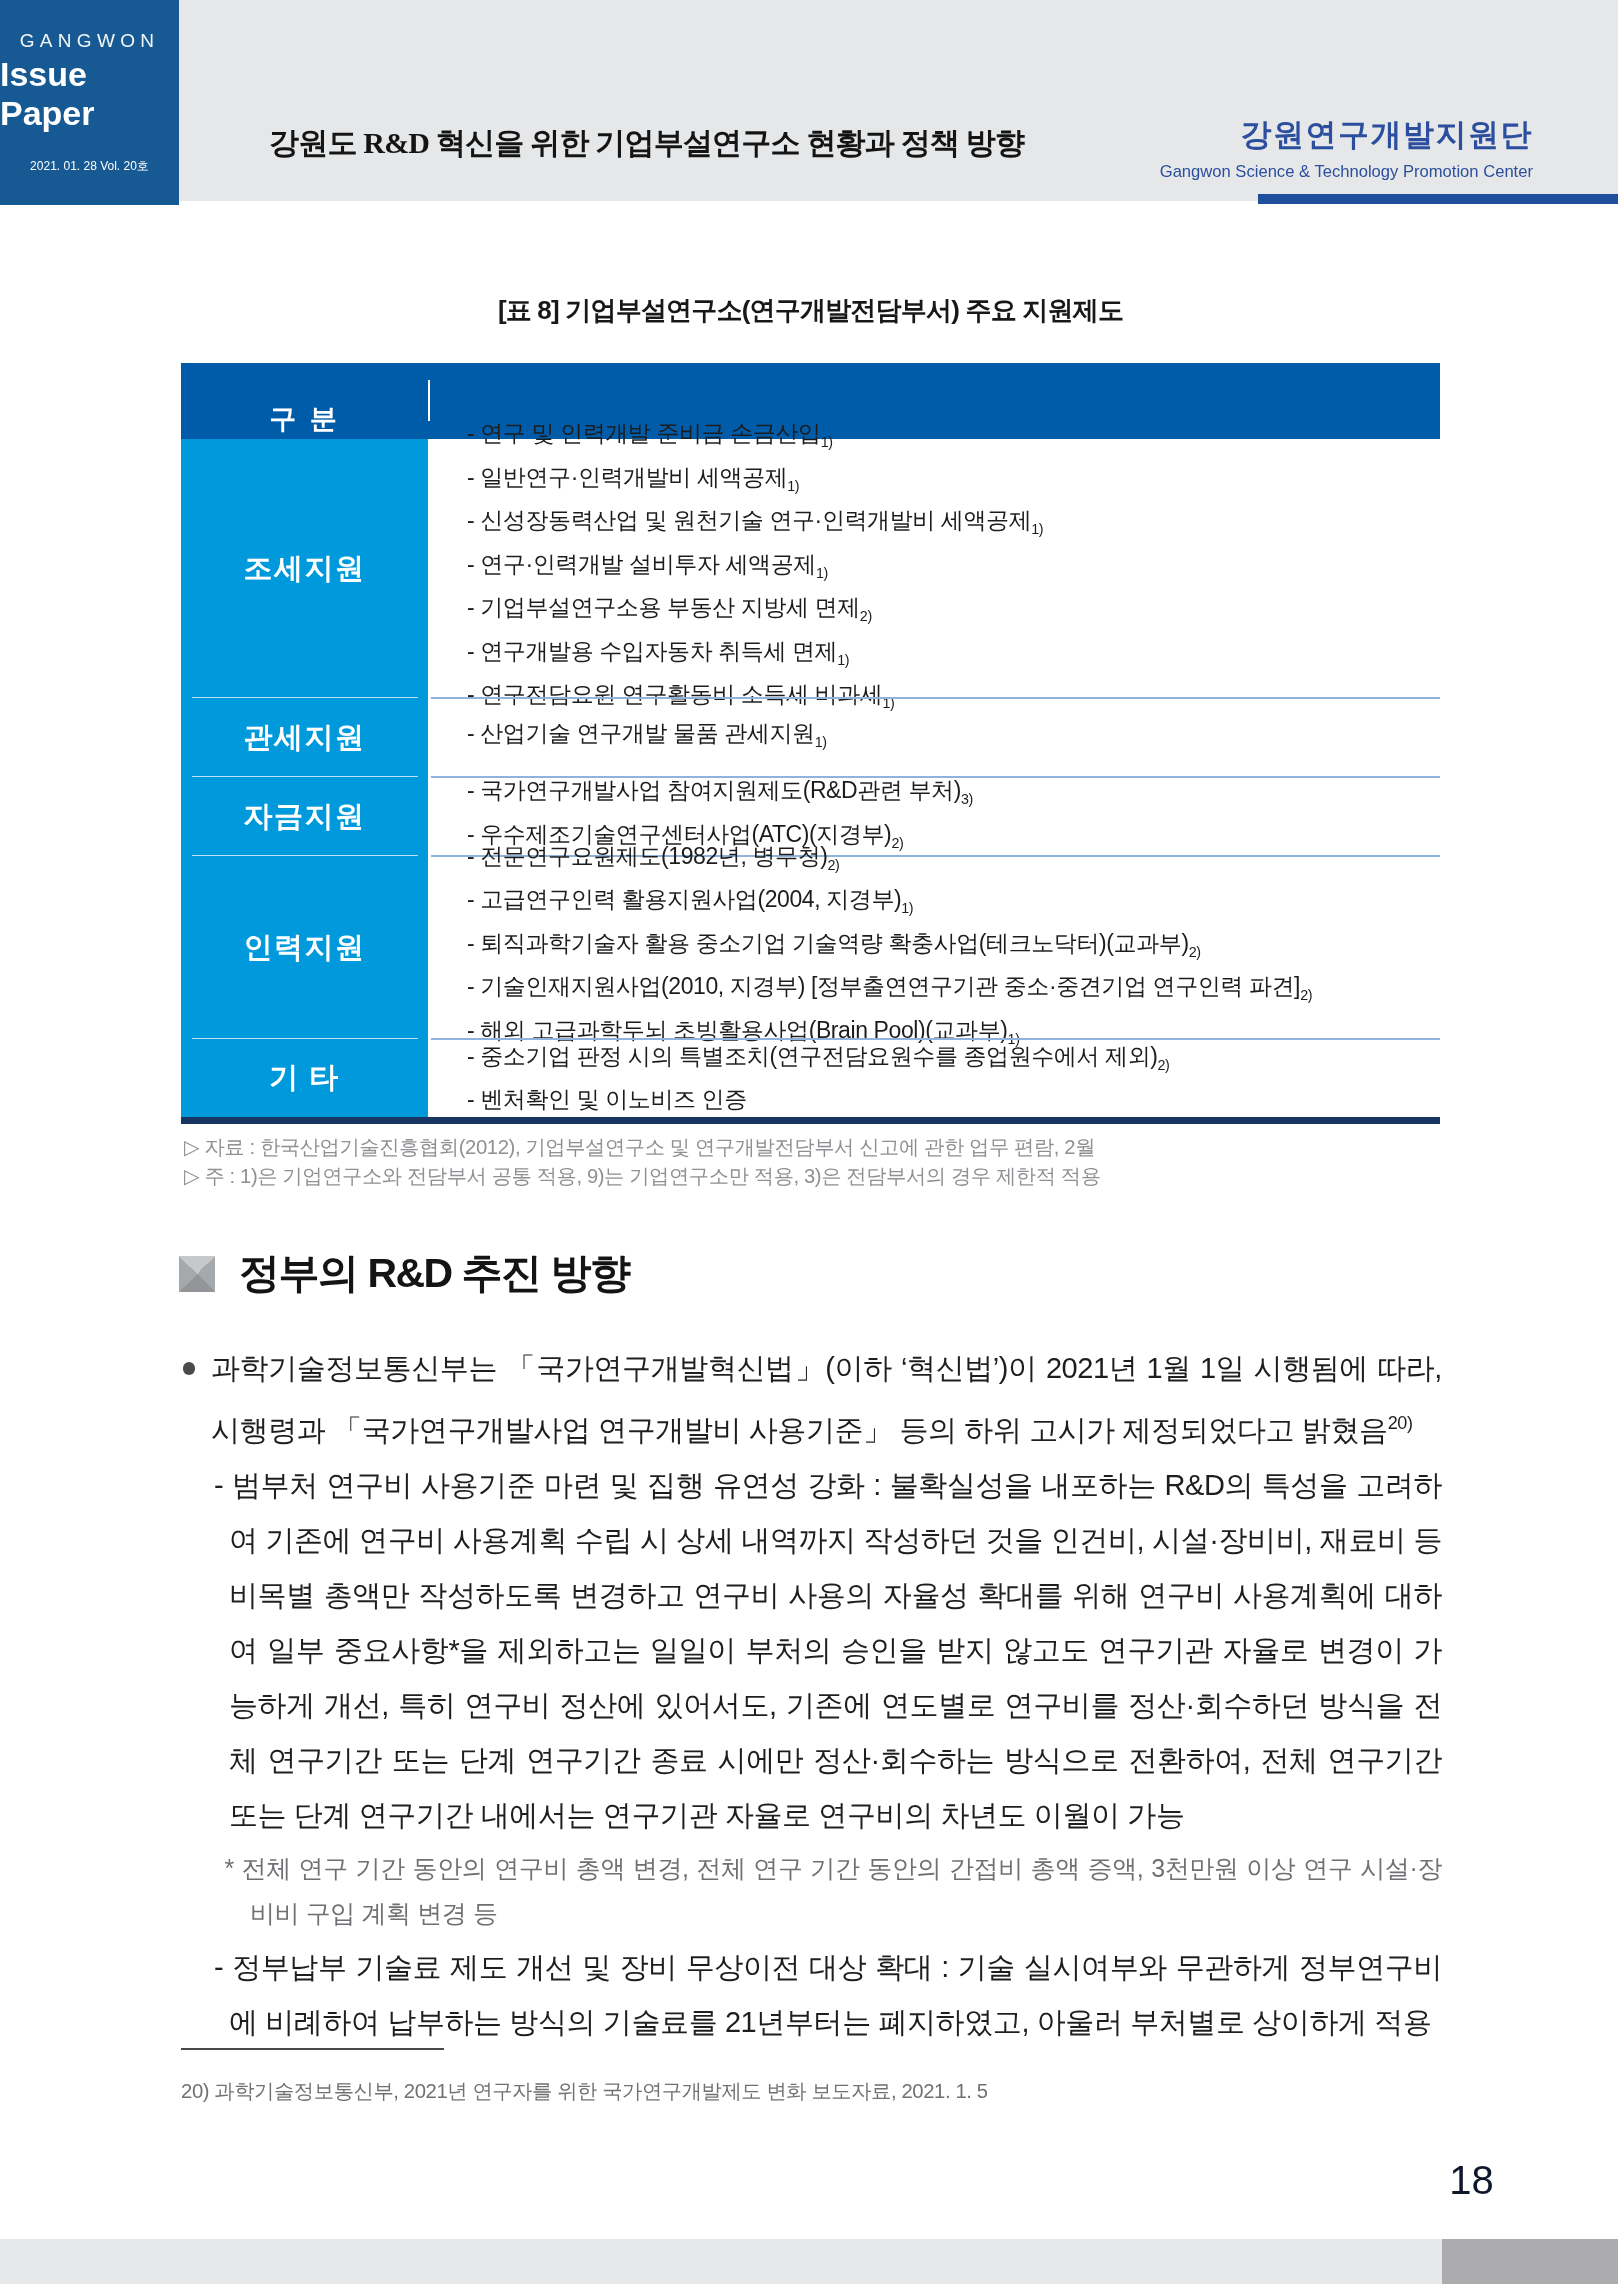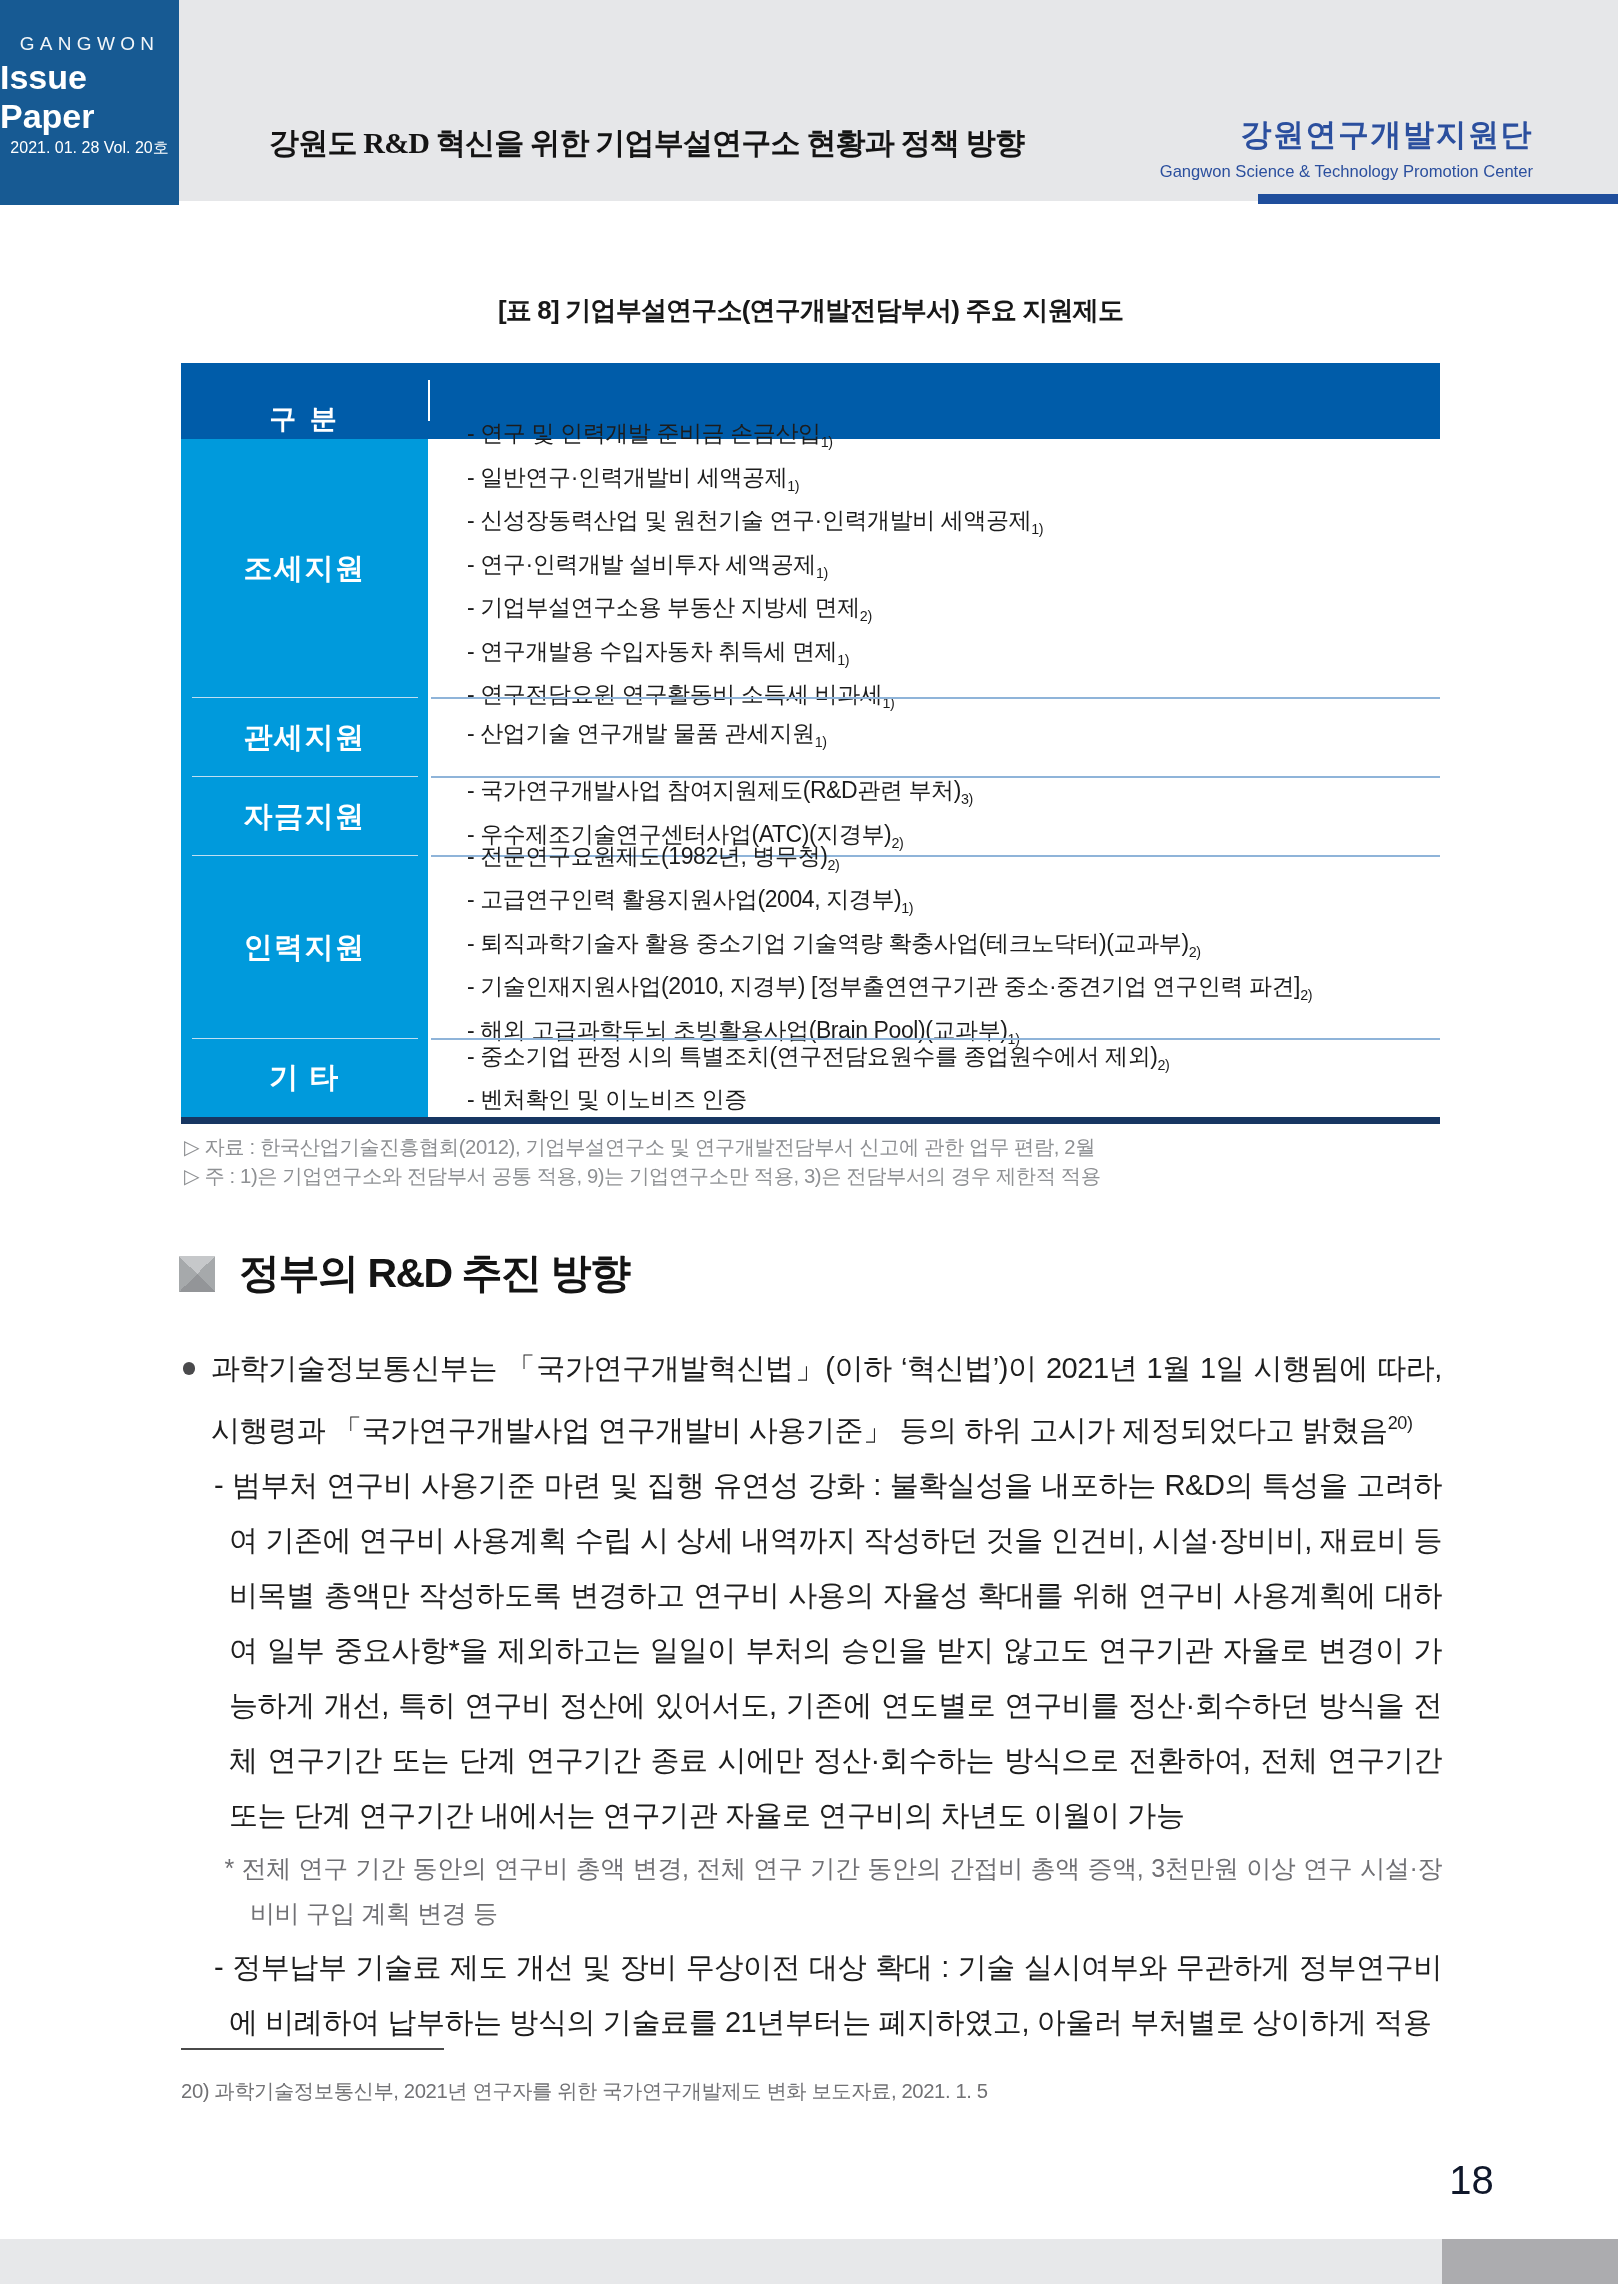--- a/index.html
+++ b/index.html
@@ -2,24 +2,24 @@
 <html style="font-size:12px"><head>
 <meta charset="utf-8">
 <style>
   html,body{margin:0;padding:0;background:#fff;}
   .page{position:relative;width:1618px;height:2284px;background:#fff;overflow:hidden;
         font-family:"Liberation Sans","DejaVu Sans",sans-serif;color:#1f1f1f;}
 
   
   .header-bar{position:absolute;left:0;top:0;width:1618px;height:201px;background:#E6E7E9;}
   .brand-box{position:absolute;left:0;top:0;width:179px;height:205px;background:#175A93;color:#fff;
-             display:flex;flex-direction:column;justify-content:flex-end;align-items:center;padding-bottom:46px;box-sizing:border-box;}
+             display:flex;flex-direction:column;justify-content:flex-end;align-items:center;padding-bottom:30px;box-sizing:border-box;}
   .brand-top{font-size:19px;font-weight:400;letter-spacing:5.3px;opacity:.95;}
   .brand-main{font-size:34px;font-weight:bold;letter-spacing:0;margin-top:3px;}
-  .brand-date{font-size:16px;margin-top:2px;letter-spacing:0;text-align:center;}
+  .brand-date{font-size:12px;margin-top:25px;letter-spacing:0;text-align:center;}
   .doc-title{position:absolute;left:269px;top:123px;font-family:"Liberation Serif","DejaVu Serif",serif;
              font-size:30px;font-weight:bold;color:#141414;letter-spacing:-0.8px;}
   .org{position:absolute;right:85px;top:114px;text-align:right;color:#2B4F9E;}
   .org-ko{font-size:31px;font-weight:bold;letter-spacing:1.5px;}
   .org-en{font-size:16.6px;margin-top:6px;}
   .org-bar{position:absolute;left:1258px;top:194px;width:360px;height:9.8px;background:#1F4E9C;}
 
   
   .table-caption{position:absolute;left:181px;top:293px;width:1259px;text-align:center;
                  font-size:26px;font-weight:600;color:#181818;letter-spacing:-0.8px;}

